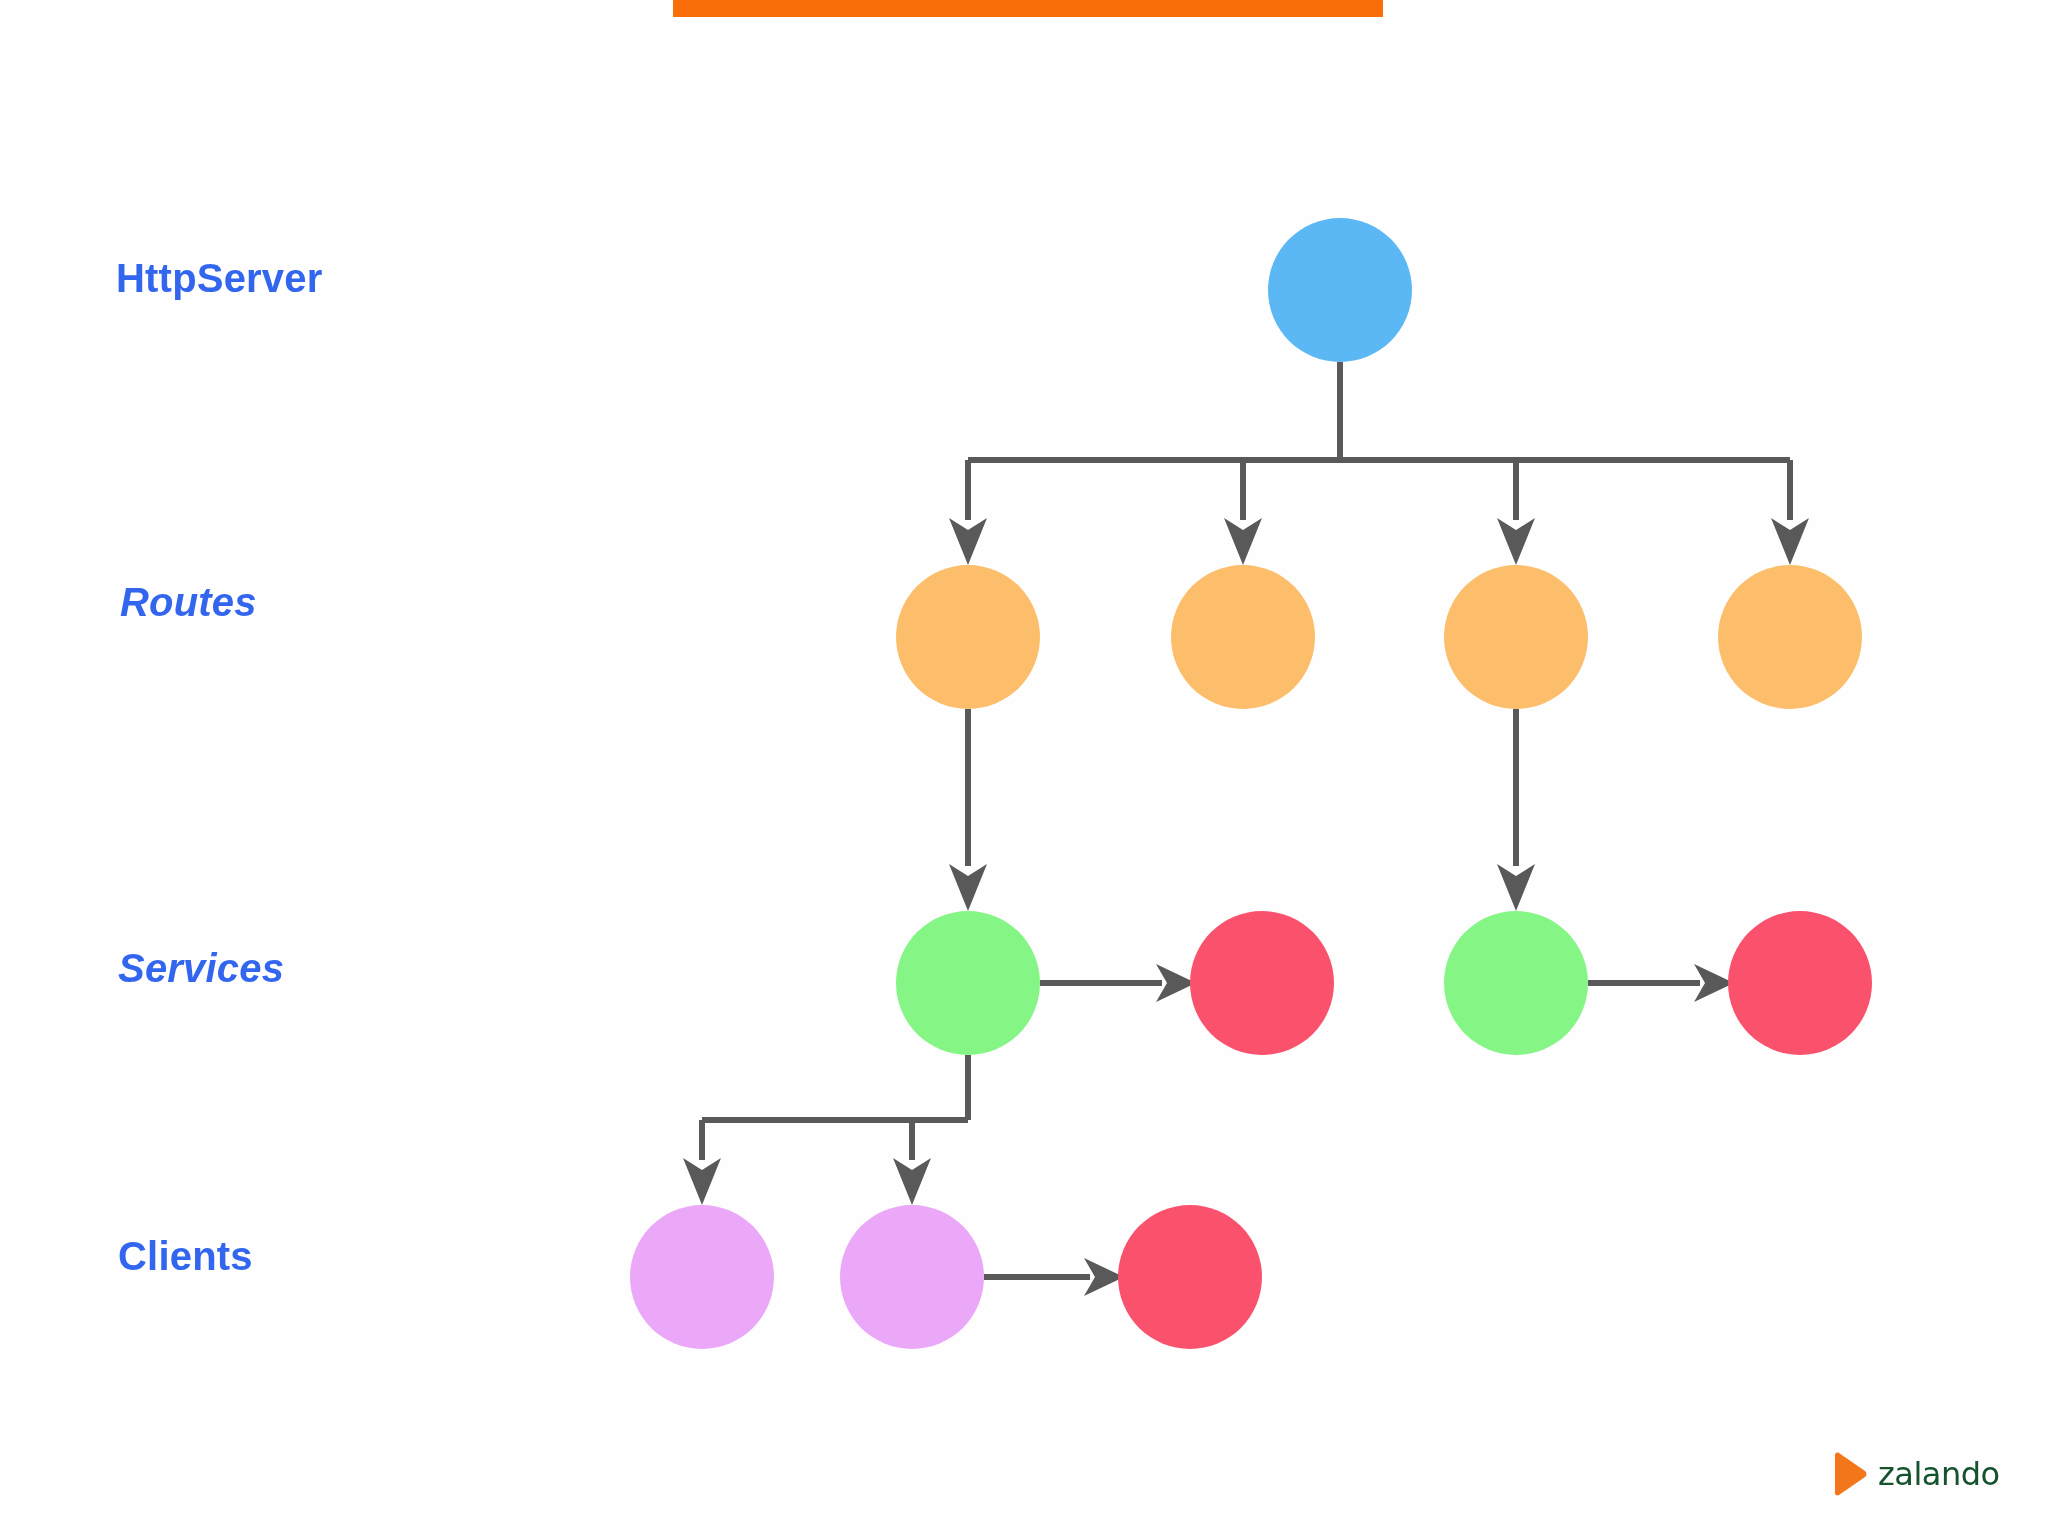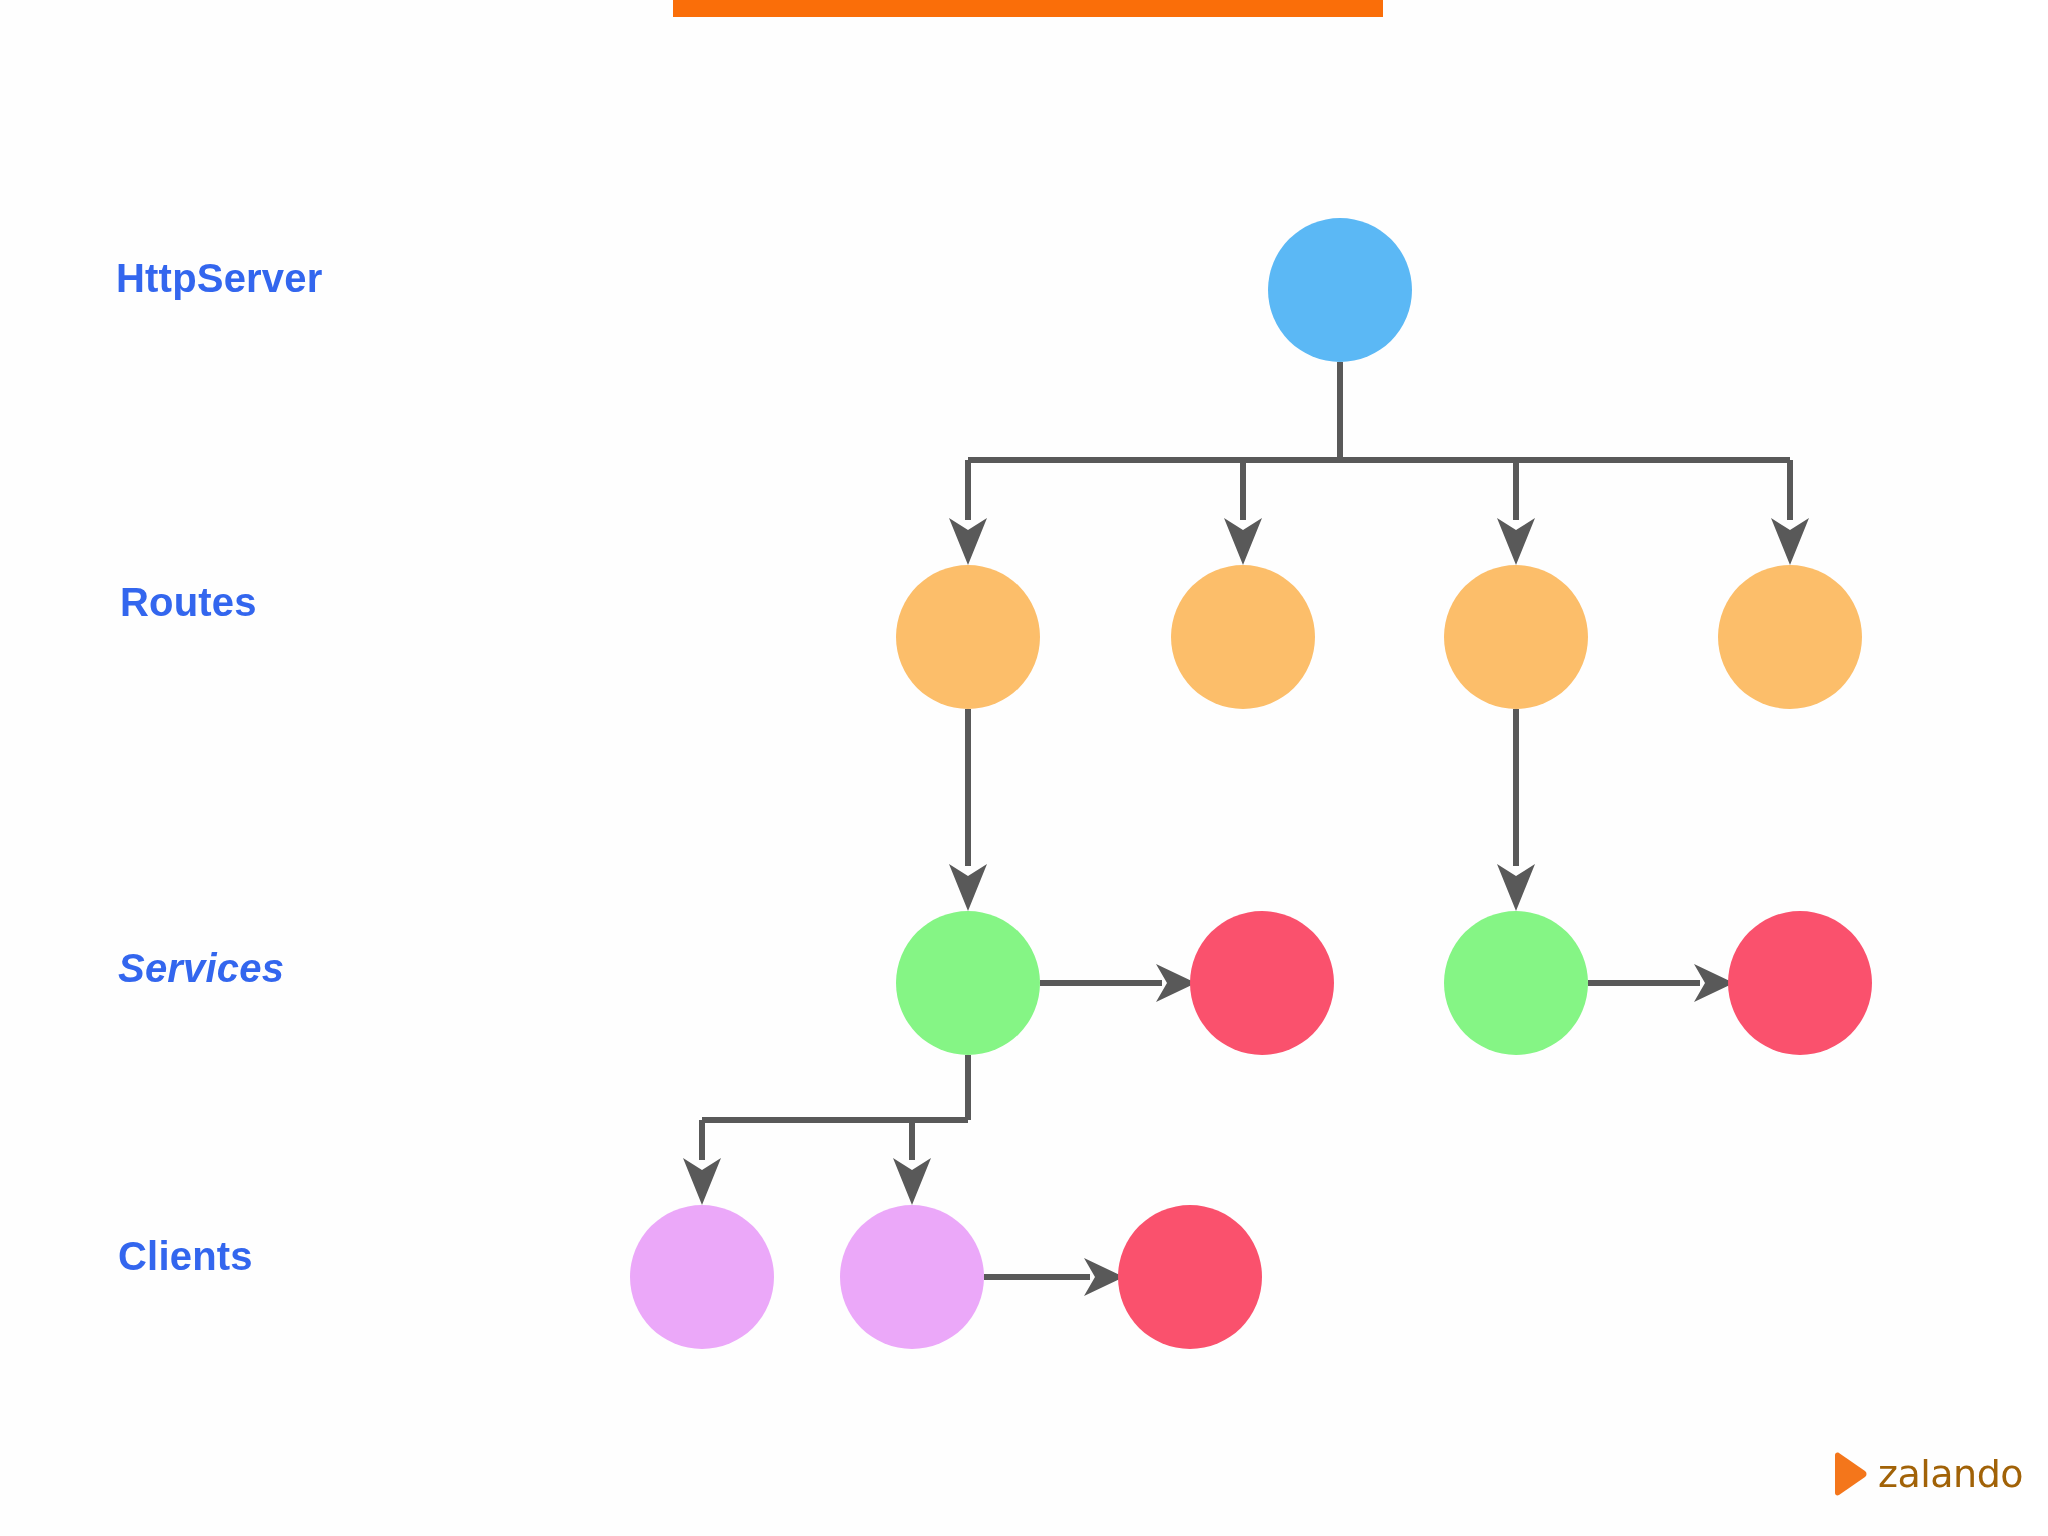--- a/index.html
+++ b/index.html
@@ -35,21 +35,21 @@
     position: absolute;
     color: #3366EE;
     font-family: "Liberation Sans", sans-serif;
     font-weight: bold;
     font-size: 40px;
     letter-spacing: 0.2px;
     white-space: nowrap;
     line-height: 1;
   }
   #label-httpserver { left: 116px; top: 258px; }
-  #label-routes     { left: 120px; top: 582px; }
+  #label-routes     { left: 120px; top: 582px; font-style: italic; }
   #label-services   { left: 118px; top: 948px; font-style: italic; }
   #label-clients    { left: 118px; top: 1236px; }
 
   
   #graph {
     position: absolute;
     left: 0; top: 0;
     width: 2048px;
     height: 1536px;
   }
@@ -71,22 +71,22 @@
     top: 1452px;
     display: flex;
     align-items: center;
     gap: 10px;
   }
   #zalando-mark {
     display: block;
   }
   #zalando-wordmark {
     font-family: "DejaVu Sans", sans-serif;
-    font-size: 38px;
-    color: #a16207;
+    font-size: 32px;
+    color: #14532d;
     letter-spacing: -0.5px;
     line-height: 1;
     font-weight: 400;
   }
 </style>
 </head>
 <body>
 
 <div id="slide">
 

